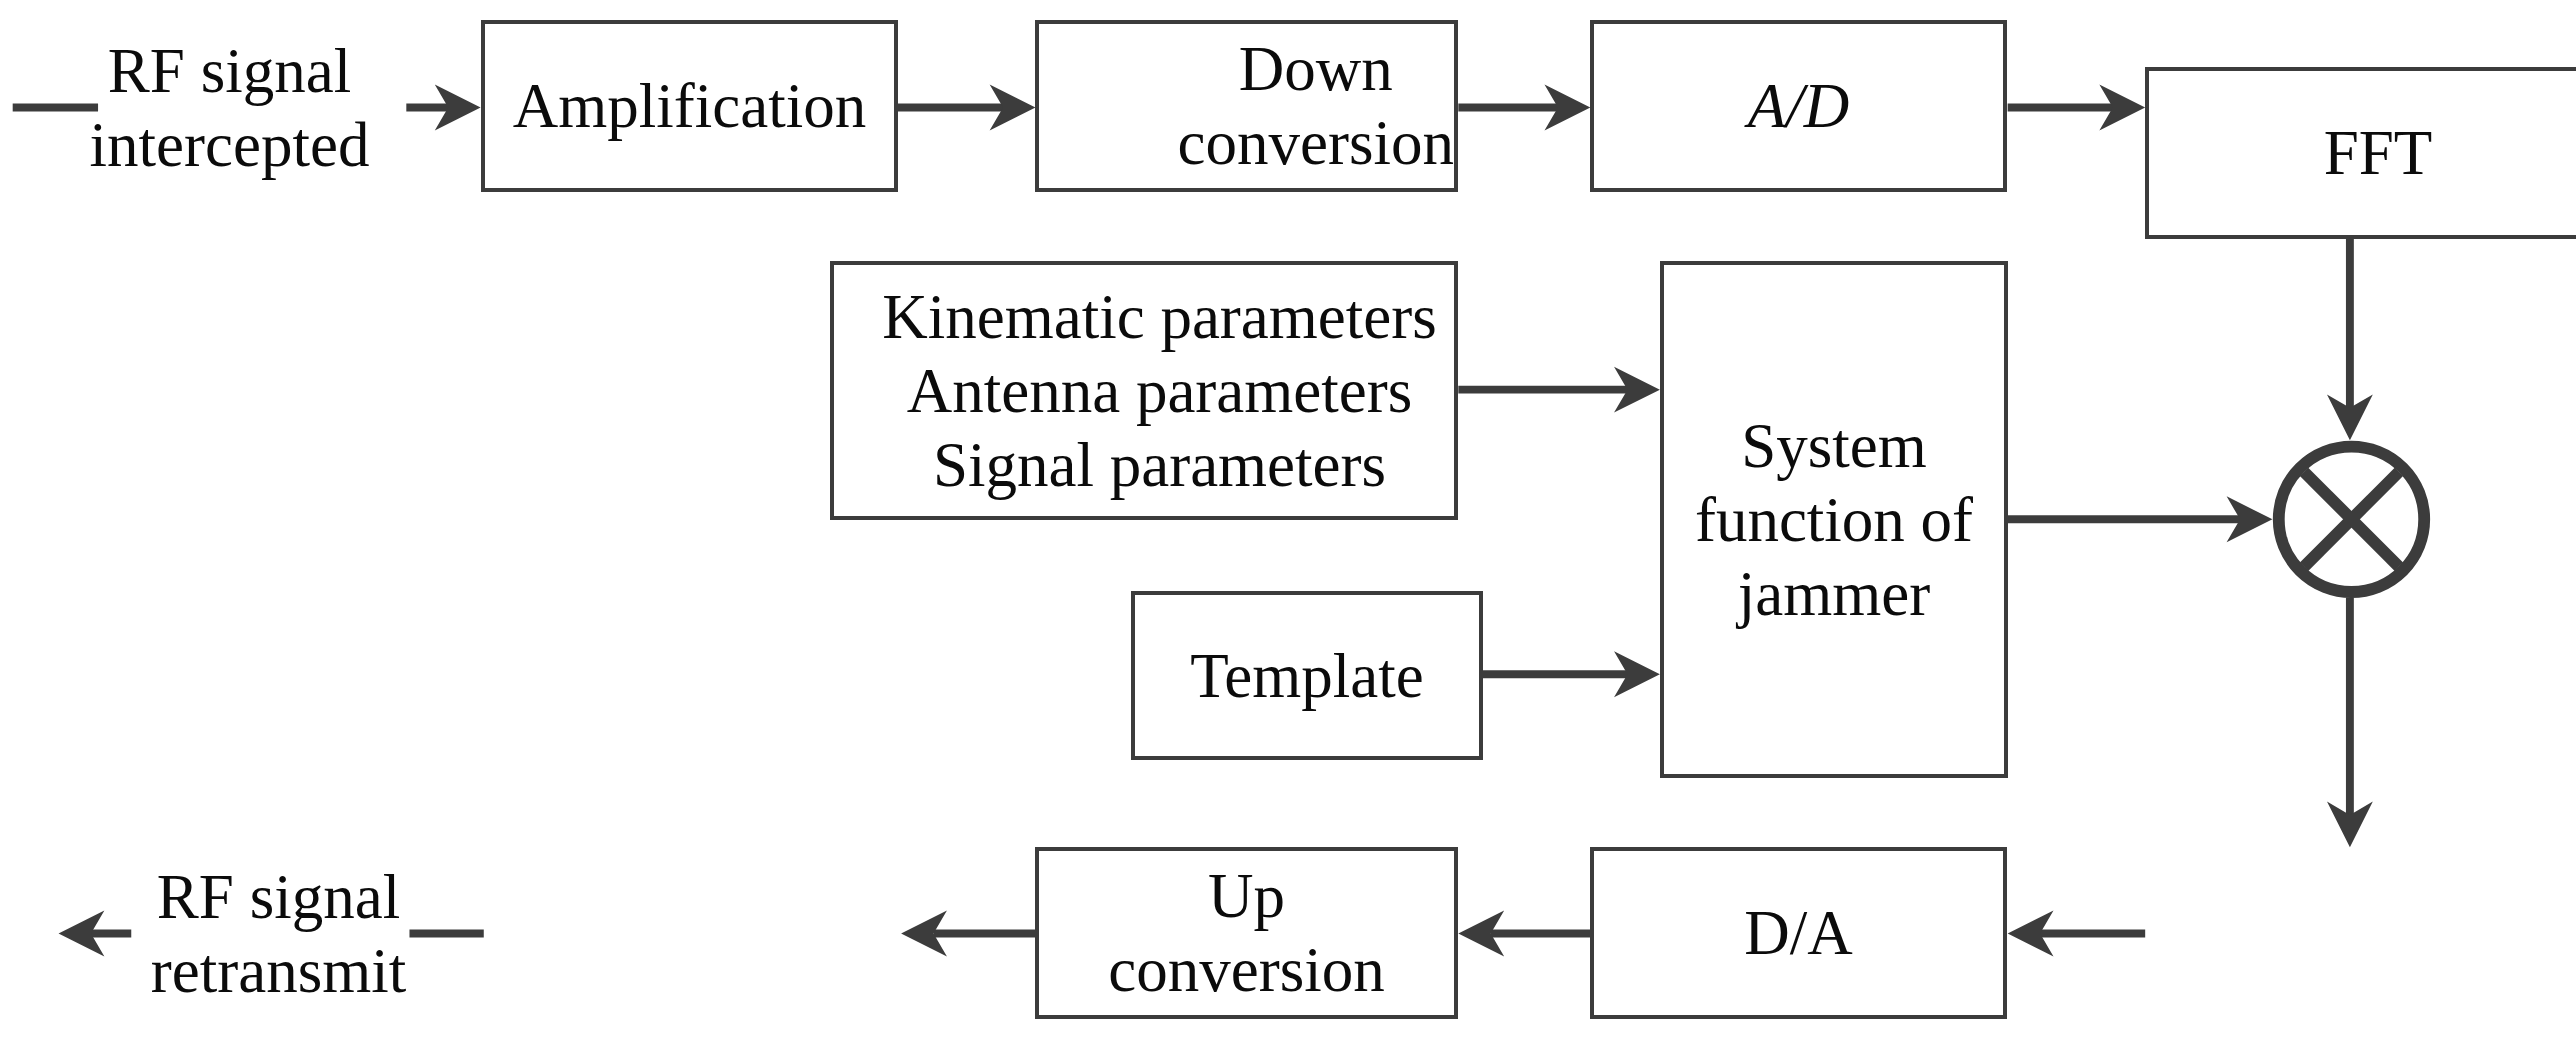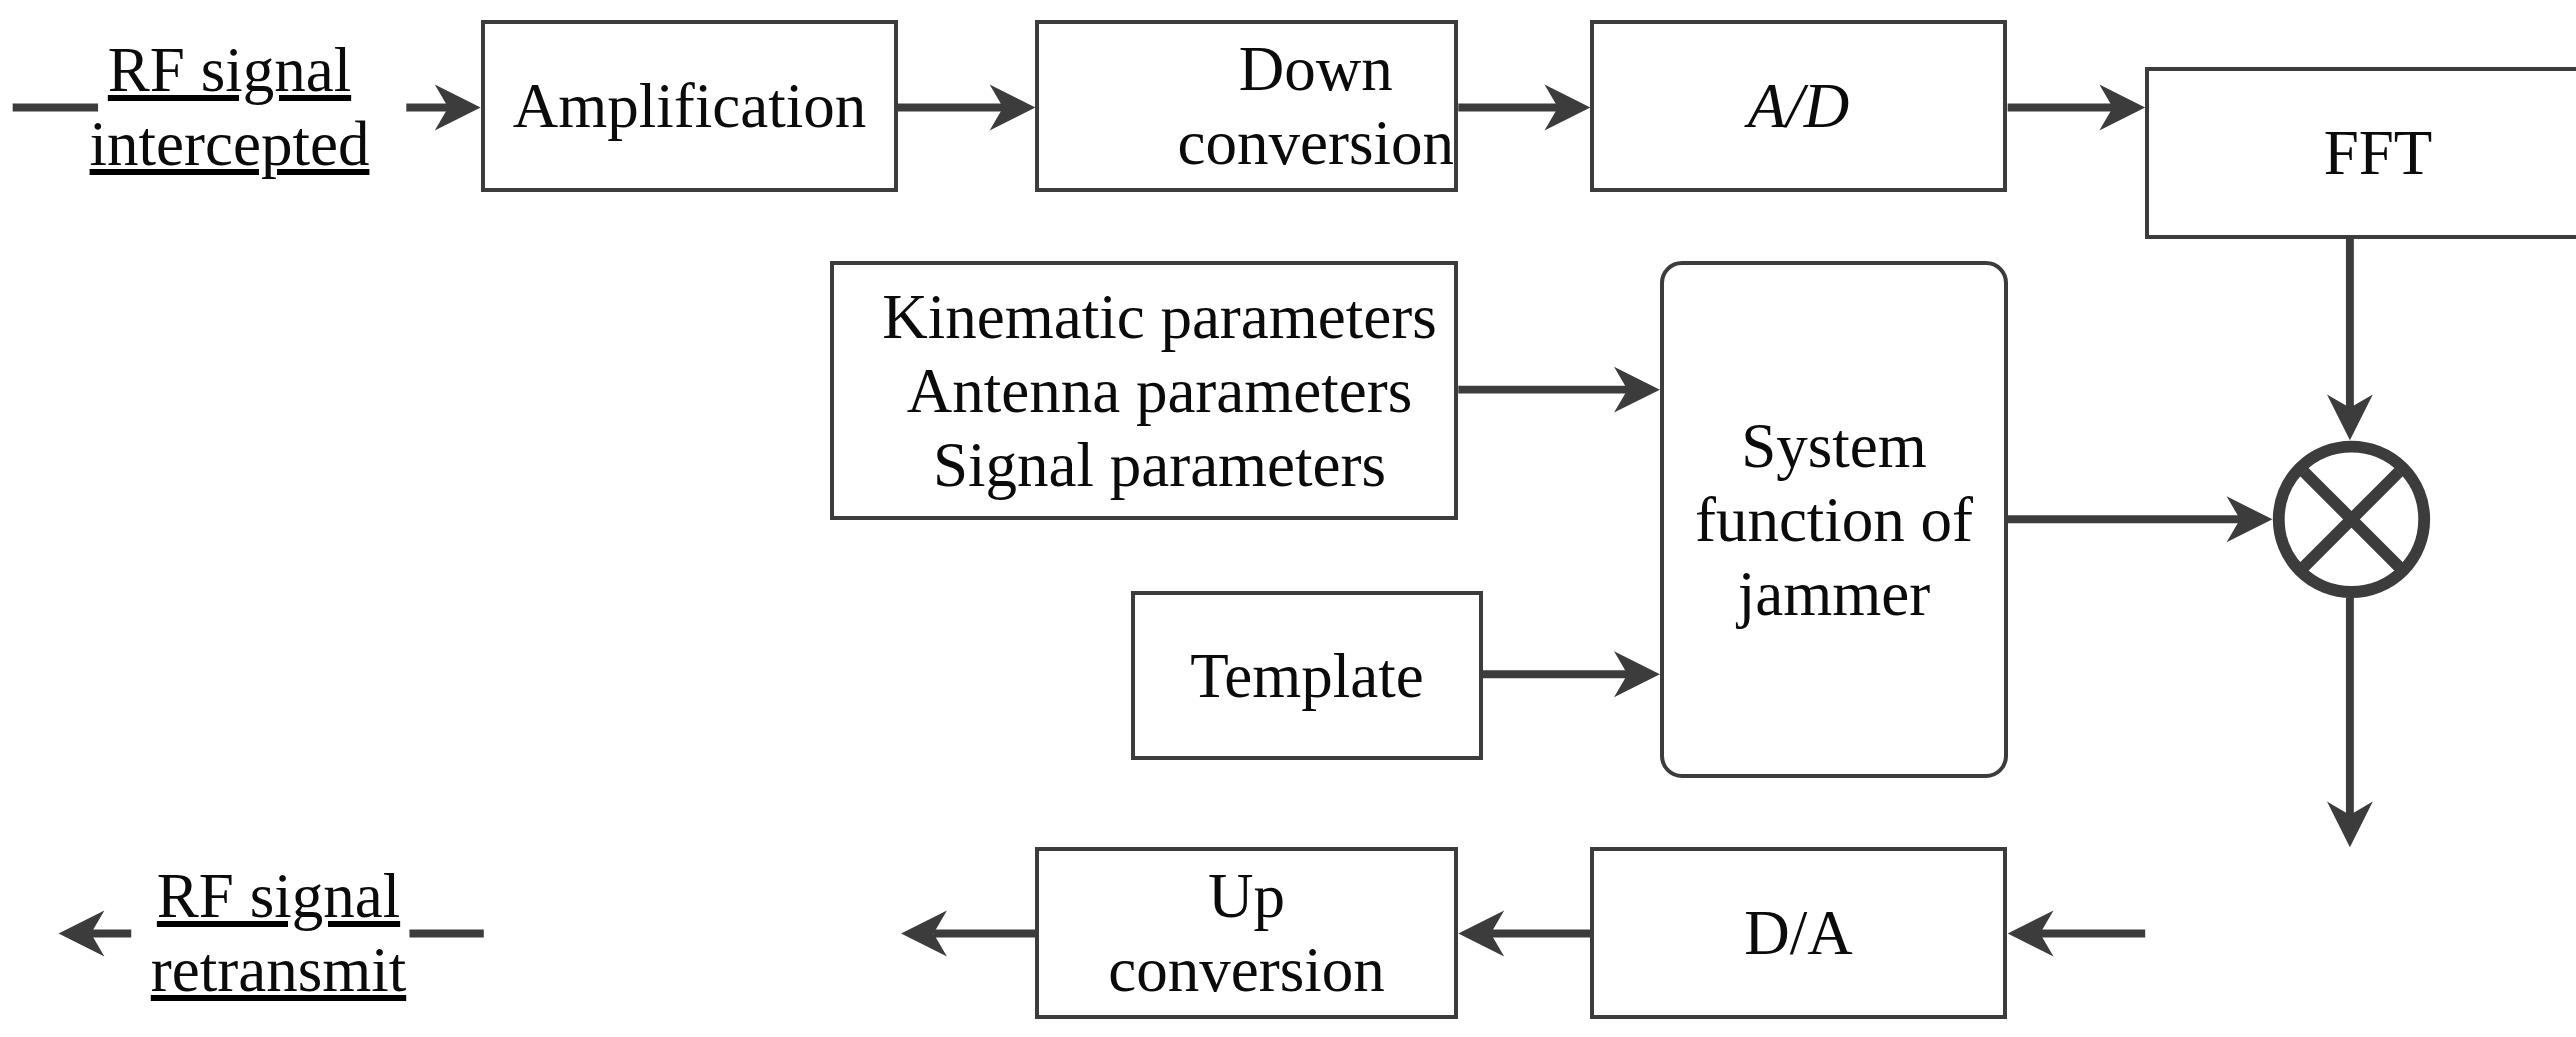--- a/index.html
+++ b/index.html
@@ -28,31 +28,30 @@
   .label {
     font-size: 63px;
     line-height: 74px;
     color: #0b0b0b;
     text-align: center;
     white-space: pre-line;
   }
   .io-label {
     position: absolute;
     display: flex;
-    align-items: flex-start;
+    align-items: center;
     justify-content: center;
-    text-decoration: underline;
   }
   
   .b-amplification   { left: 481px;  top: 20px;   width: 417px; height: 172px; }
   .b-down-conversion { left: 1035px; top: 20px;   width: 423px; height: 172px; justify-content: flex-end; }
   .b-ad              { left: 1590px; top: 20px;   width: 417px; height: 172px; font-style: italic; }
   .b-fft             { left: 2145px; top: 20px;   width: 466px; height: 172px; margin-top: 47px; }
   .b-parameters      { left: 830px; top: 261px;  width: 628px; height: 259px; padding-left: 31px; }
-  .b-system          { left: 1660px; top: 261px;  width: 348px; height: 517px; border-radius: 22px; }
+  .b-system          { left: 1660px; top: 261px;  width: 348px; height: 517px; }
   .b-template        { left: 1107px; top: 591px;  width: 352px; height: 169px; margin-left: 24px; }
   .b-gain            { left: 482px;  top: 847px; width: 419px; height: 172px; }
   .b-up-conversion   { left: 1035px; top: 847px; width: 423px; height: 172px; }
   .b-da              { left: 1590px; top: 847px; width: 417px; height: 172px; }
   .b-ifft            { left: 2145px; top: 847px; width: 417px; height: 172px; }
   .t-input           { left: 40px;   top: 33px;   width: 379px; height: 149px; }
   .t-output          { left: 89px;  top: 859px; width: 379px; height: 149px; }
 </style>
 </head>
 <body>

